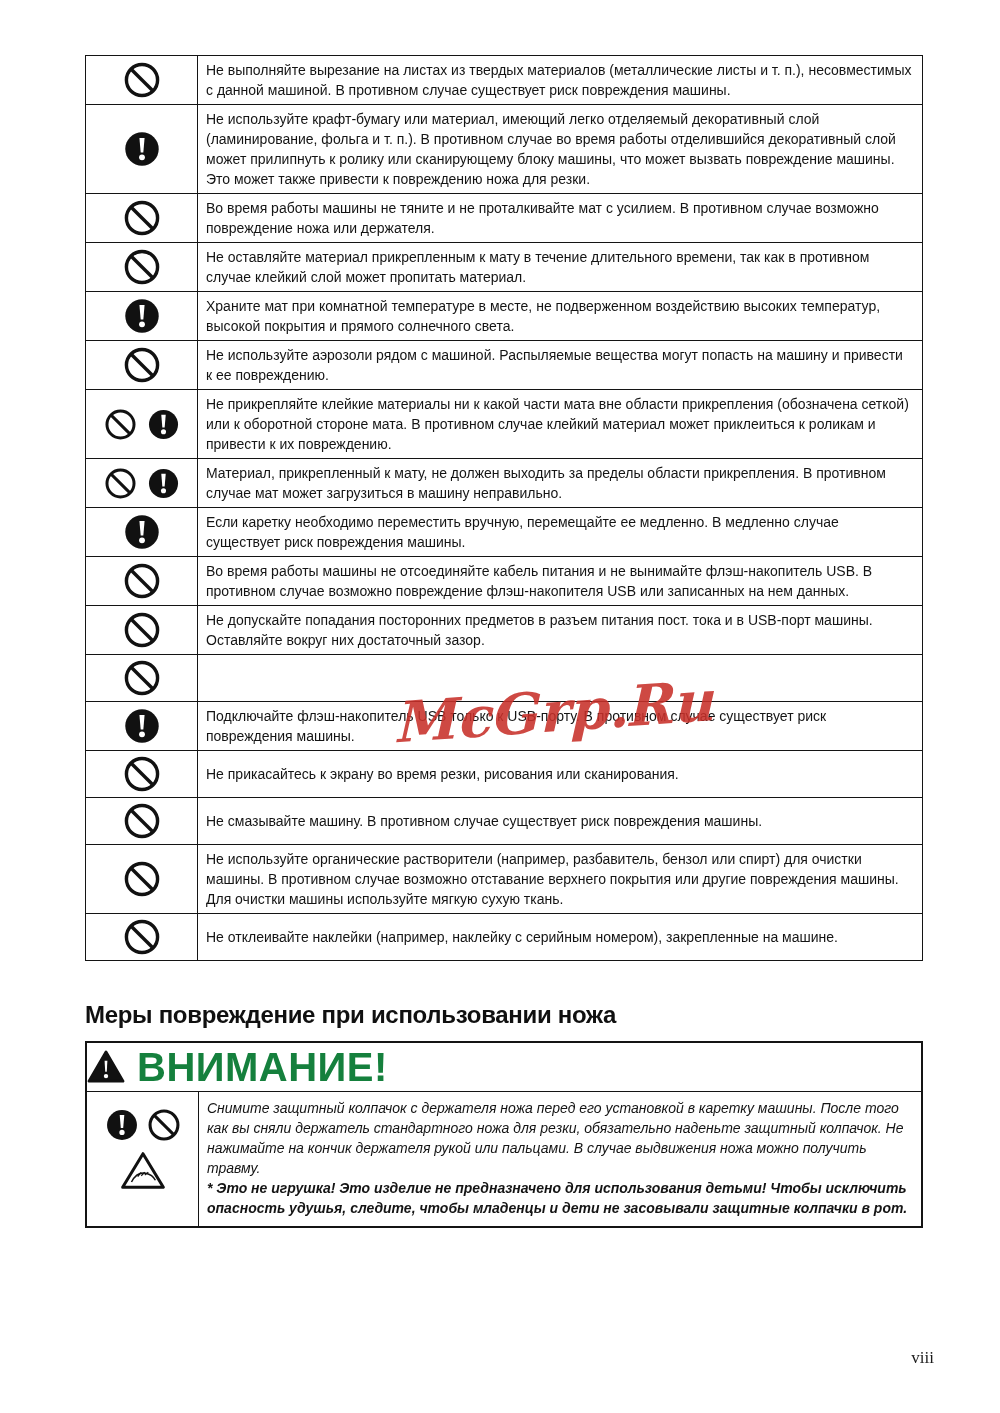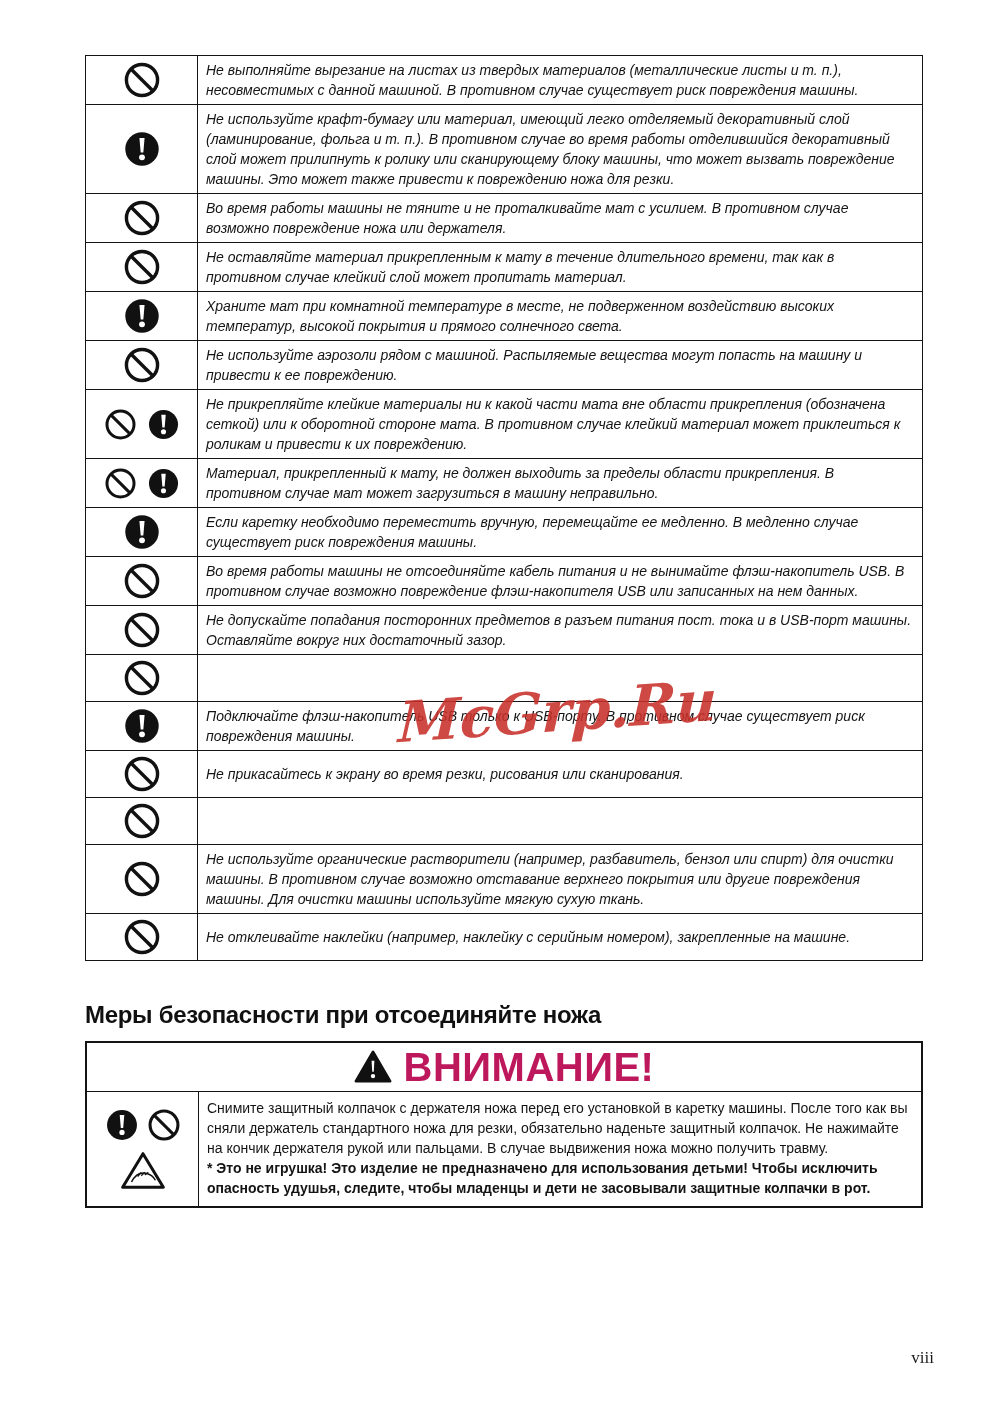--- a/index.html
+++ b/index.html
@@ -16,21 +16,20 @@
   }
   
   .s-table{
     border:1px solid #141414;
     width:838px;
     box-sizing:border-box;
   }
   .s-row{
     display:flex;
     border-bottom:1px solid #141414;
-    font-style:italic;
   }
   .s-row:last-child{border-bottom:none;}
   .icon-cell{
     width:112px;flex:0 0 112px;
     border-right:1px solid #141414;
     display:flex;align-items:center;justify-content:center;
     gap:10px;
     box-sizing:border-box;
     padding:4px 2px;
   }
@@ -53,27 +52,27 @@
     color:#101010;
   }
   
   .warning-box{
     border:2px solid #141414;
     width:838px;box-sizing:border-box;
   }
   .warning-header{
     height:48px;
     border-bottom:1px solid #141414;
-    display:flex;align-items:center;justify-content:center;
+    display:flex;align-items:center;justify-content:flex-start;
     gap:12px;
-    font-size:40px;font-weight:bold;color:#be185d;
+    font-size:40px;font-weight:bold;color:#15803d;
     letter-spacing:0.5px;
   }
   .warning-header .icon svg{width:38px;height:34px;}
-  .warning-row{display:flex;}
+  .warning-row{display:flex;font-style:italic;}
   .warning-row .icon-cell{
     flex-direction:column;
     justify-content:flex-start;
     padding-top:16px;gap:8px;
   }
   .warning-row .icon-pair{display:flex;gap:8px;}
   .warning-row .icon-pair .icon svg{width:34px;height:34px;}
   .warning-row .icon-tri svg{width:46px;height:41px;}
   .warning-text{
     flex:1;
@@ -309,20 +308,23 @@
         </div>
         <div class="s-row">
           <div class="icon-cell">
             <span class="icon">
               <svg viewBox="0 0 40 40">
                 <circle cx="20" cy="20" r="16.4" fill="none" stroke="#111" stroke-width="3.6"></circle>
                 <line x1="8.9" y1="8.9" x2="31.1" y2="31.1" stroke="#111" stroke-width="3.6"></line>
               </svg>
             </span>
           </div>
+          <div class="text-cell">
+            <div>Не смазывайте машину. В противном случае существует риск повреждения машины.</div>
+          </div>
         </div>
         <div class="s-row">
           <div class="icon-cell">
             <span class="icon">
               <svg viewBox="0 0 40 40">
                 <circle cx="20" cy="20" r="16.4" fill="none" stroke="#111" stroke-width="3.6"></circle>
                 <line x1="8.9" y1="8.9" x2="31.1" y2="31.1" stroke="#111" stroke-width="3.6"></line>
               </svg>
             </span>
           </div>
@@ -338,21 +340,21 @@
                 <line x1="8.9" y1="8.9" x2="31.1" y2="31.1" stroke="#111" stroke-width="3.6"></line>
               </svg>
             </span>
           </div>
           <div class="text-cell">
             <div>Не отклеивайте наклейки (например, наклейку с серийным номером), закрепленные на машине.</div>
           </div>
         </div>
       </div>
 
-    <h1 class="section-title">Меры безопасности при отсоединяйте ножа</h1>
+    <h1 class="section-title">Меры повреждение при использовании ножа</h1>
 
     <div class="warning-box">
       <div class="warning-header">
         <span class="icon">
           <svg viewBox="0 0 40 36">
               <path d="M20 2 L38 33 L2 33 Z" fill="#111" stroke="#111" stroke-linejoin="round" stroke-width="3"></path>
               <path d="M18.5 11.5 L21.5 11.5 L20.8 23 L19.2 23 Z" fill="#fff"></path>
               <circle cx="20" cy="27.6" r="2.3" fill="#fff"></circle>
             </svg>
         </span>

